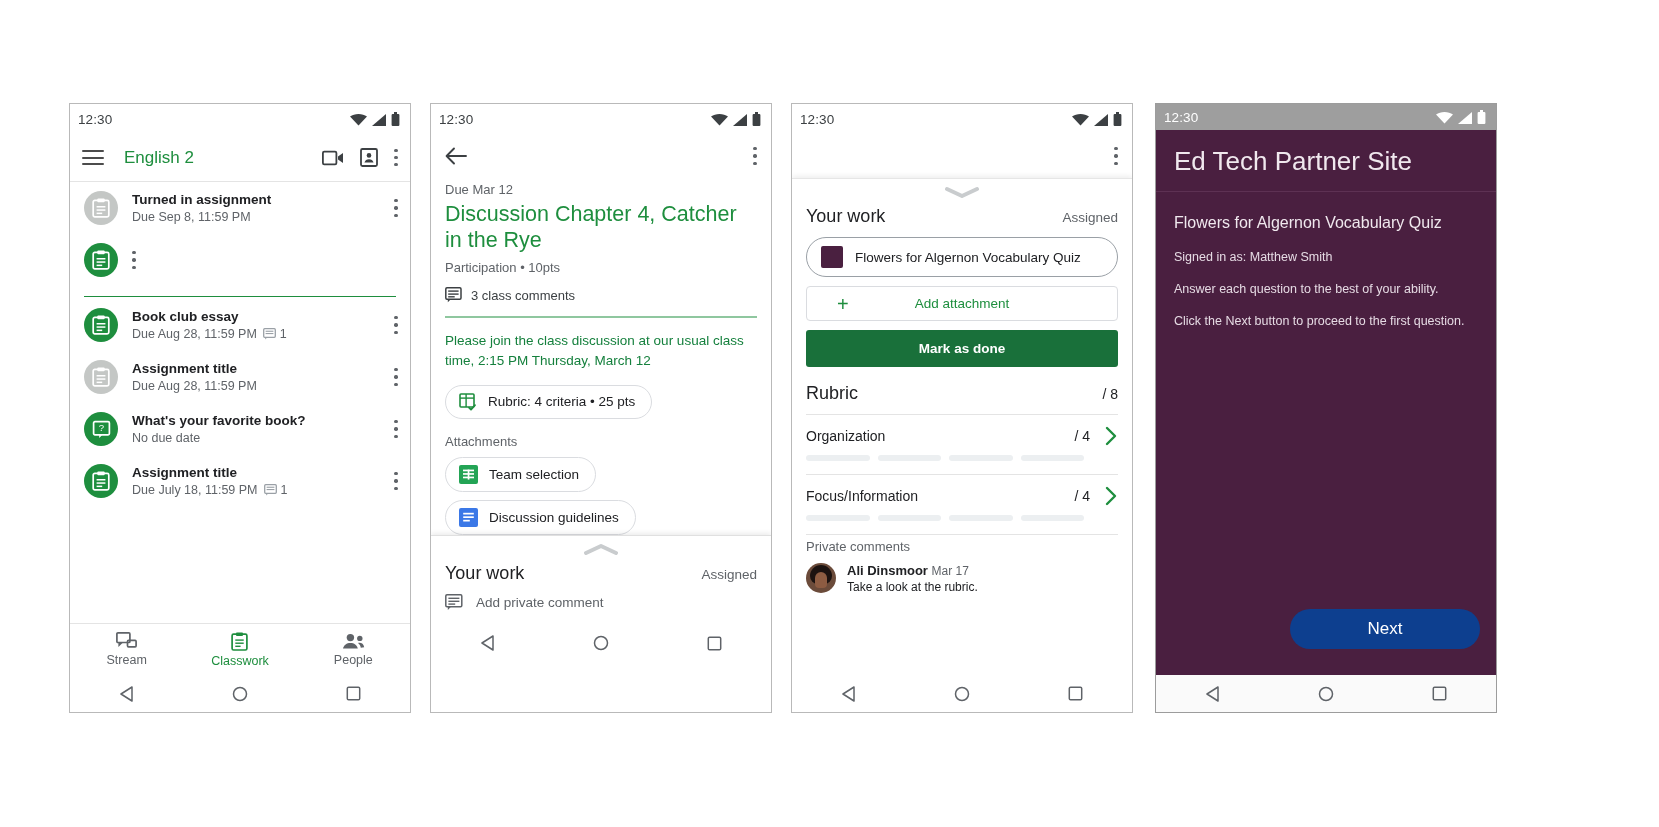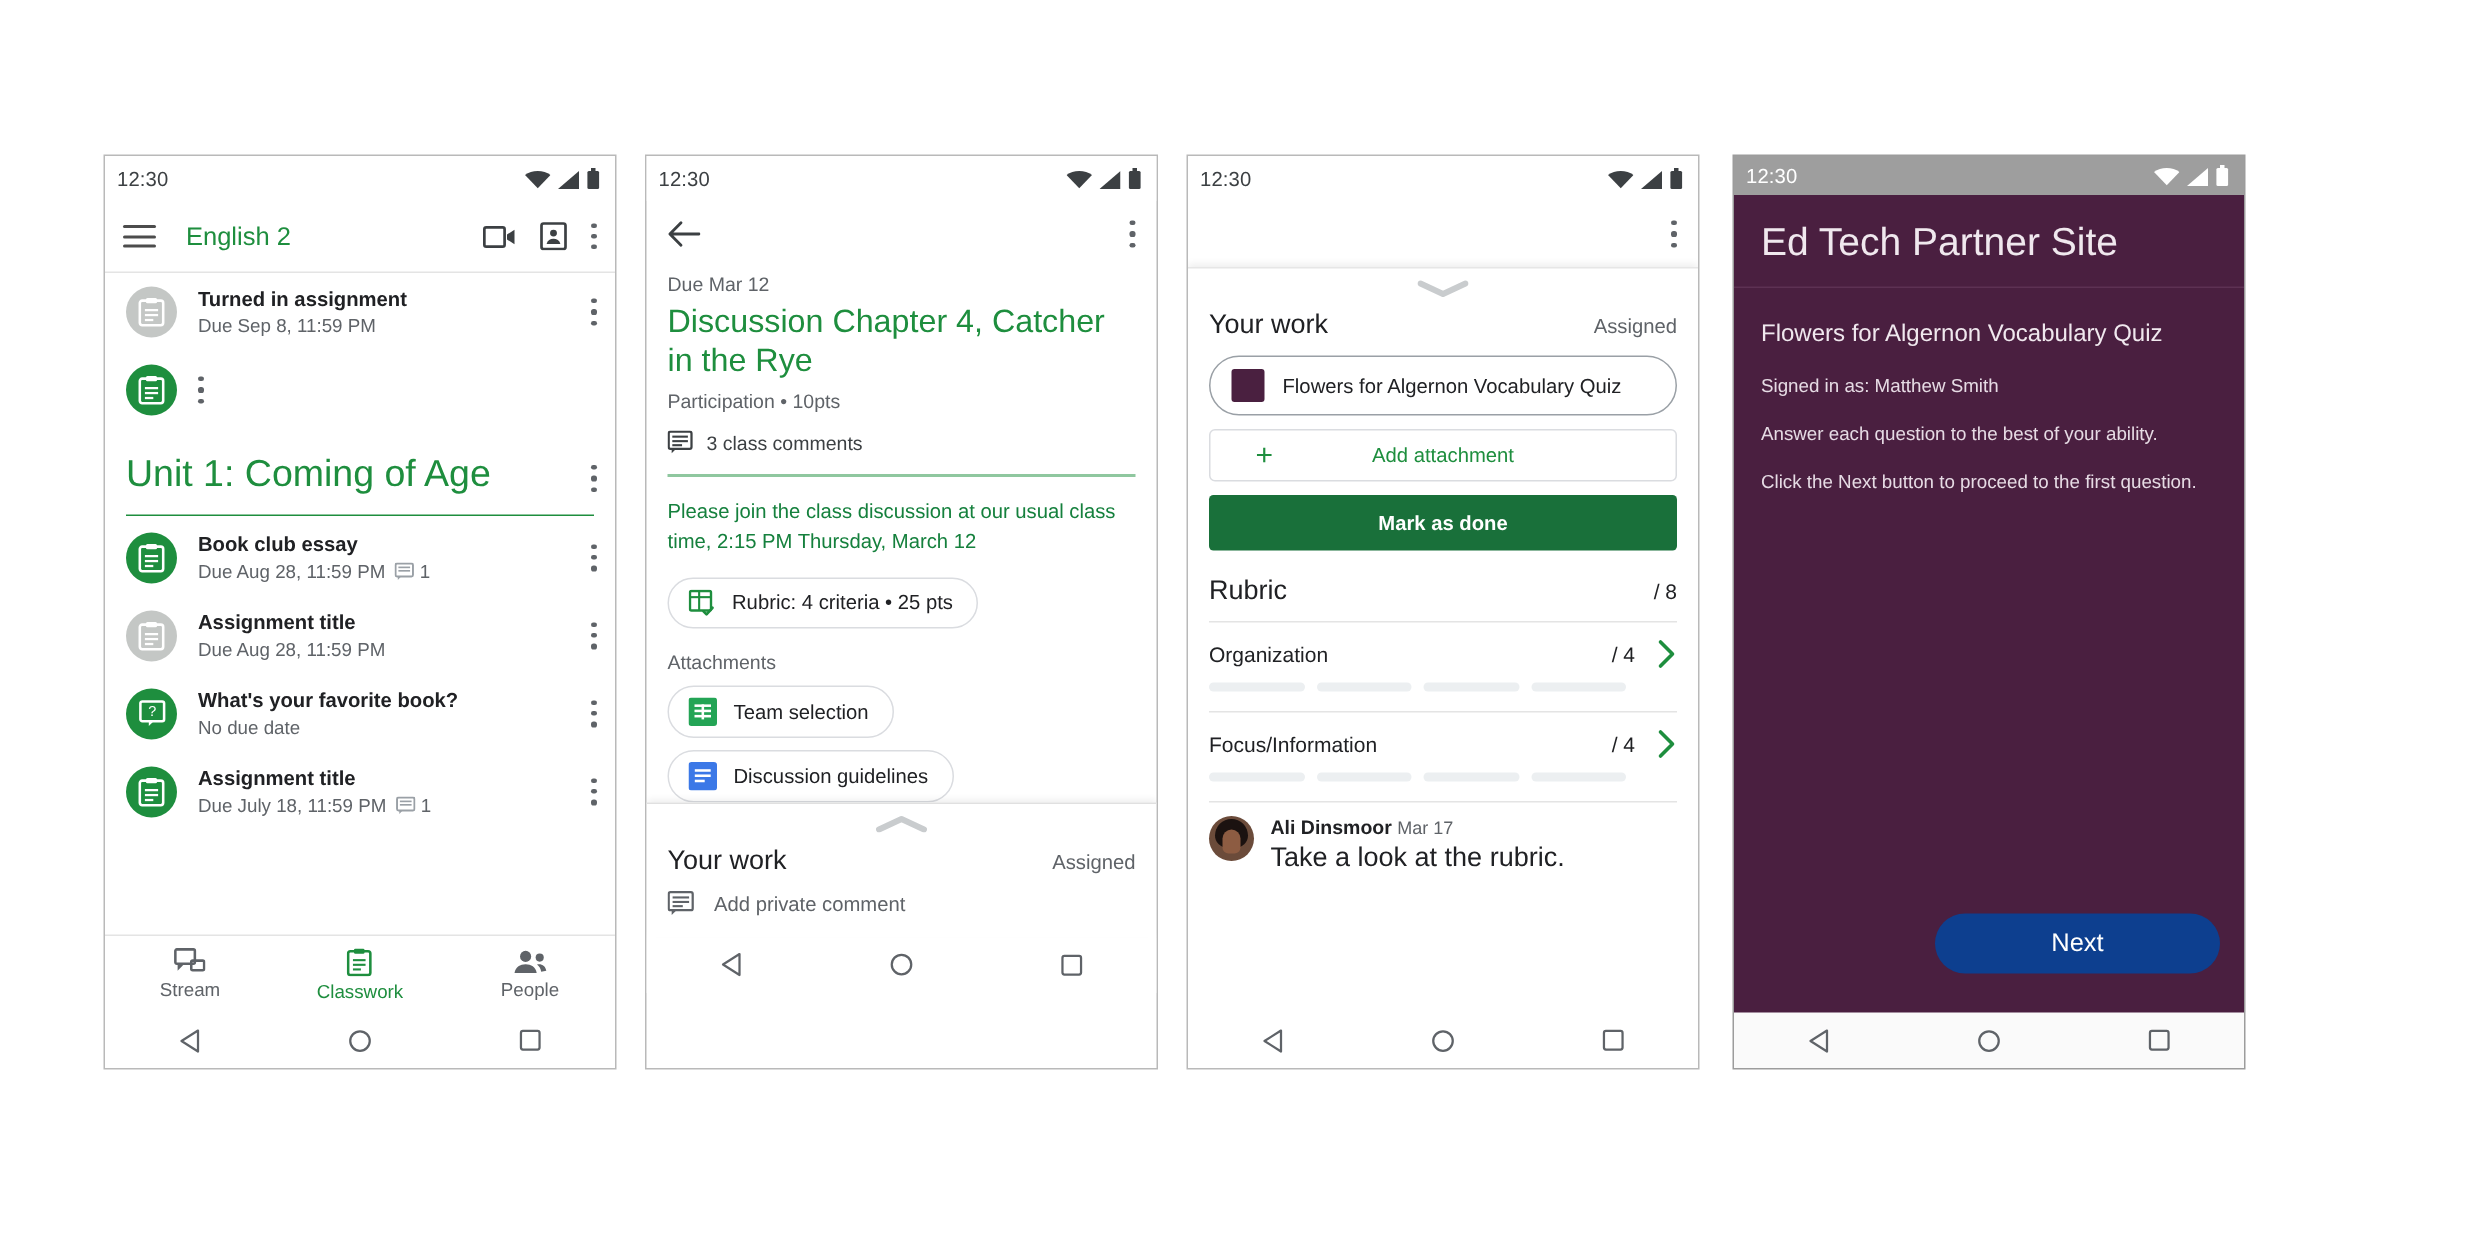--- a/index.html
+++ b/index.html
@@ -164,21 +164,21 @@
   .pc-title { font-size: 13px; color: #5f6368; padding-top: 4px; }
   .pc-row { display: flex; gap: 11px; padding-top: 9px; }
   .pc-av { width: 30px; height: 30px; border-radius: 50%; flex: 0 0 30px;
            background: #6b4b3a; overflow: hidden; position: relative; }
   .pc-av::before { content:''; position:absolute; left:4px; top:2px; width:22px; height:19px;
                    background:#1b1210; border-radius: 11px 11px 8px 8px; }
   .pc-av::after { content:''; position:absolute; left:9px; top:9px; width:12px; height:16px;
                   background:#8d5c42; border-radius: 6px 6px 4px 4px; }
   .pc-name { font-size: 13px; font-weight: bold; color: #202124; }
   .pc-date { font-size: 12px; color: #5f6368; font-weight: normal; }
-  .pc-text { font-size: 18px; color: #202124; margin-top: 2px; }
+  .pc-text { font-size: 12px; color: #202124; margin-top: 2px; }
 
   
   .phone-4 { border-color: #9c9c9c; }
   .chromebar {
     flex: 0 0 44px; background: #35363a; display: flex; align-items: center;
     padding: 0 9px; gap: 9px;
   }
   .omnibox {
     flex: 1 1 auto; background: #4a4b4f; border-radius: 18px;
     display: flex; align-items: center; gap: 9px;
@@ -293,28 +293,20 @@
               <rect x="4.6" y="14.6" width="5.6" height="1.5" fill="#fff"></rect>
             </svg>
         </span>
         <div class="kebab">
             <i></i>
             <i></i>
             <i></i>
           </div>
       </div>
 
-      <div class="unit-head">
-        <div class="unit-title">Unit 1: Coming of Age</div>
-        <div class="kebab" style="margin-top:8px">
-            <i></i>
-            <i></i>
-            <i></i>
-          </div>
-      </div>
       <div class="unit-rule"></div>
 
       <div class="row">
         <span class="avatar-ic av-green">
           <svg width="18" height="20" viewBox="0 0 18 20">
               <rect x="1.2" y="2.4" width="15.6" height="16.4" rx="1.6" fill="none" stroke="#fff" stroke-width="1.7"></rect>
               <rect x="5.3" y="0.6" width="7.4" height="3.6" rx="1" fill="#fff"></rect>
               <rect x="4.6" y="8" width="8.8" height="1.5" fill="#fff"></rect>
               <rect x="4.6" y="11.3" width="8.8" height="1.5" fill="#fff"></rect>
               <rect x="4.6" y="14.6" width="5.6" height="1.5" fill="#fff"></rect>
@@ -659,20 +651,21 @@
         </div>
         <div class="bars">
             <div></div>
             <div></div>
             <div></div>
             <div></div>
           </div>
       </div>
       <div class="hr"></div>
 
+      <div class="pc-title">Private comments</div>
       <div class="pc-row">
         <span class="pc-av"></span>
         <div>
           <div class="pc-name">
             <span>Ali Dinsmoor</span>
             <span class="pc-date">Mar 17</span>
           </div>
           <div class="pc-text">Take a look at the rubric.</div>
         </div>
       </div>

